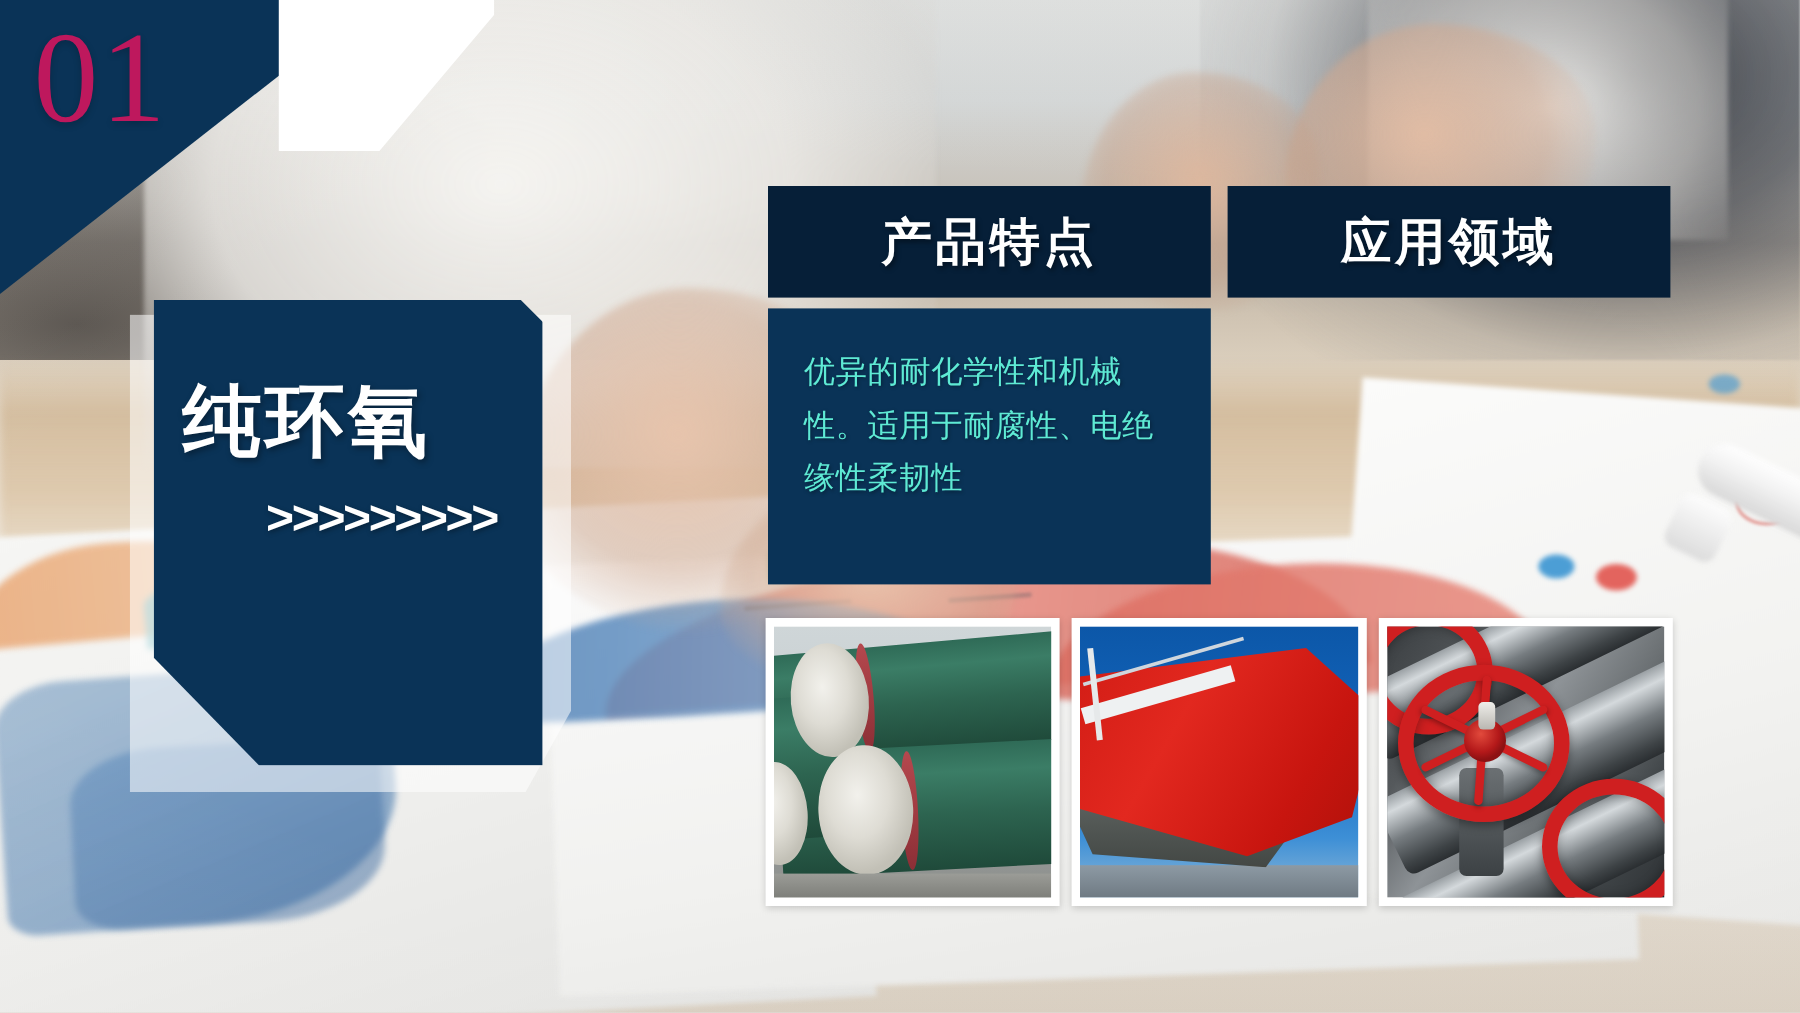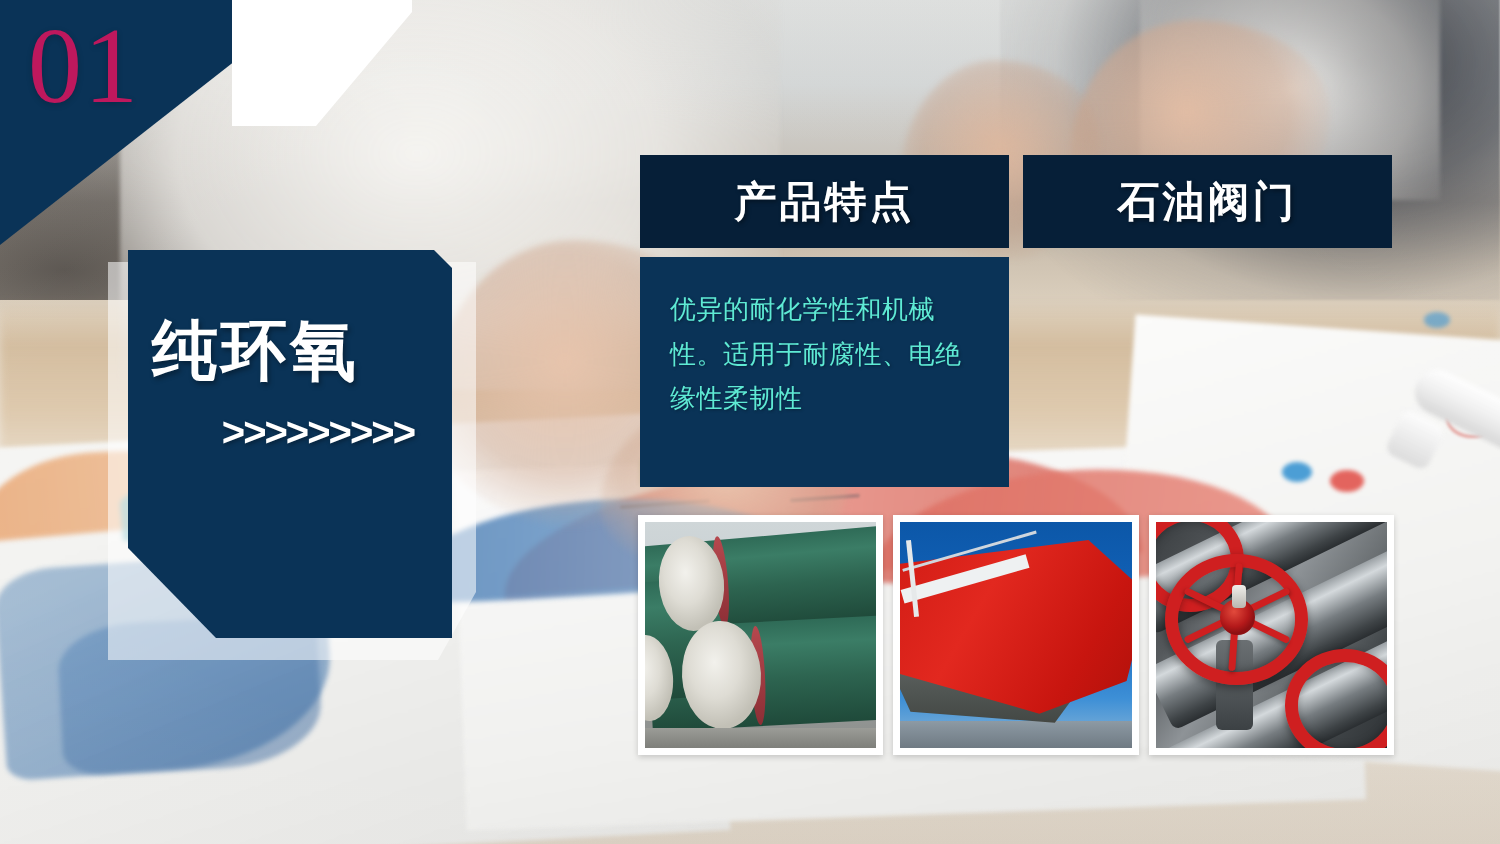--- a/index.html
+++ b/index.html
@@ -296,21 +296,21 @@
       <div class="panel-head">
         <h2>产品特点</h2>
       </div>
       <div class="panel-body">
         <p>优异的耐化学性和机械性。适用于耐腐性、电绝缘性柔韧性</p>
       </div>
     </div>
 
     <div class="panel">
       <div class="panel-head">
-        <h2>石油阀门</h2>
+        <h2>应用领域</h2>
       </div>
     </div>
 
   </div>
 
   <div class="photos">
 
     <div class="photo">
       <div class="photo-inner">
         <div class="pipes">

